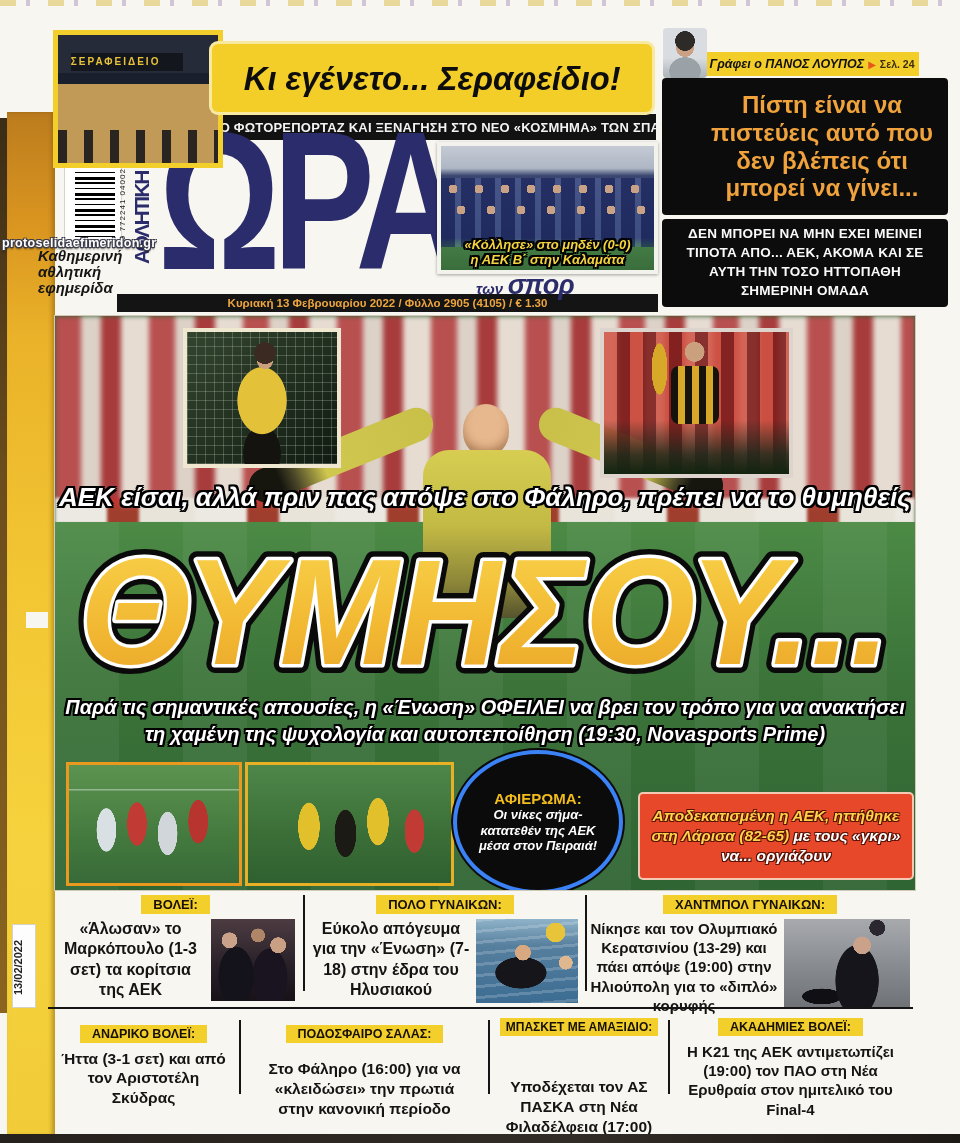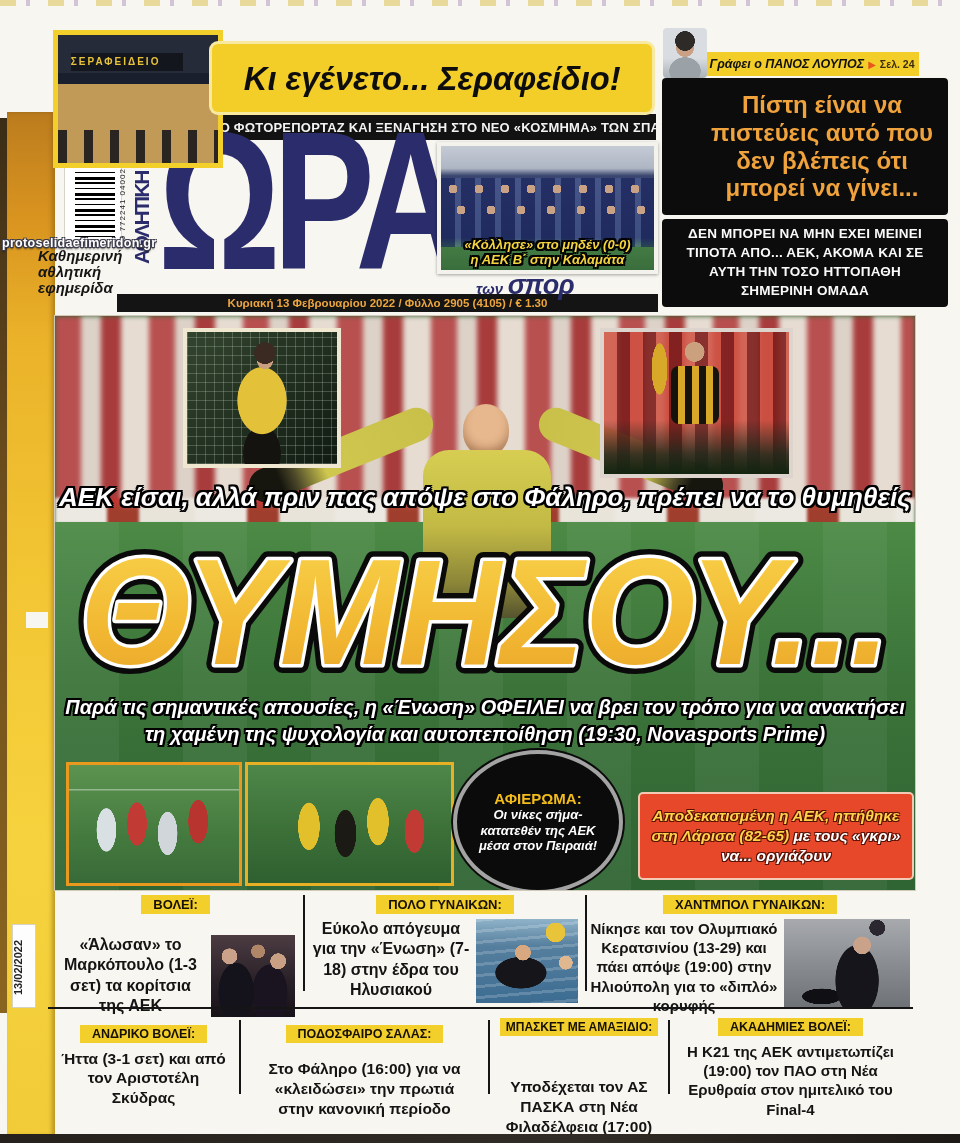--- a/index.html
+++ b/index.html
@@ -128,21 +128,21 @@
       radial-gradient(ellipse 10px 22px at 76% 48%,#b8352f 97%,transparent),
       linear-gradient(0deg,transparent 0 78%,rgba(255,255,255,.5) 79%,transparent 80%),
       linear-gradient(180deg,#5c9350 0%,#447a3e 60%,#386a38 100%);}
   .inset-m2{left:190px;top:446px;width:203px;height:118px;border:3px solid #e8b024;
     background:radial-gradient(ellipse 11px 24px at 30% 52%,#e2c02c 97%,transparent),
       radial-gradient(ellipse 11px 24px at 48% 58%,#1c1a14 97%,transparent),
       radial-gradient(ellipse 11px 24px at 64% 48%,#e2c02c 97%,transparent),
       radial-gradient(ellipse 10px 22px at 82% 56%,#c23a34 97%,transparent),
       linear-gradient(180deg,#4e874a 0%,#3c7038 55%,#2f6030 100%);}
   .badge{left:398px;top:434px;width:162px;height:136px;border-radius:50%;background:#0b0b0b;
-    border:4px solid #a3a3a3;box-shadow:0 0 0 2px #0b0b0b;display:flex;flex-direction:column;
+    border:4px solid #3b82f6;box-shadow:0 0 0 2px #0b0b0b;display:flex;flex-direction:column;
     align-items:center;justify-content:center;z-index:5;}
   .badge .bl{color:#f2bc1d;font-size:15px;font-weight:bold;}
   .badge .bt{width:120px;color:#fff;font-size:13px;font-weight:bold;font-style:italic;line-height:1.2;text-align:center;}
   .rbox{left:585px;top:478px;width:272px;height:84px;background:#e7482a;border-radius:3px;
     box-shadow:0 0 0 2px #f3c9b4;display:flex;align-items:center;justify-content:center;z-index:5;}
   .rbox .rt{width:250px;text-align:center;font-size:15.5px;font-weight:bold;font-style:italic;line-height:1.3;
     text-shadow:1px 1px 0 #571004,-1px 1px 0 #571004,1px -1px 0 #571004,-1px -1px 0 #571004;}
   .rbox .ry{color:#ffd24a;}
   .rbox .rw{color:#fff;}
   
@@ -281,21 +281,21 @@
     </div>
 
     <div class="abs rbox">
       <div class="rt">
         <span class="ry">Αποδεκατισμένη η ΑΕΚ, ηττήθηκε στη Λάρισα (82-65) </span><span class="rw">με τους «γκρι» να... οργιάζουν</span>
       </div>
     </div>
   </div>
 
   <div class="abs row1">
-    <div class="col" style="width:255px;gap:16px;">
+    <div class="col" style="width:255px;">
       <span class="lab" style="margin-top:2px;">ΒΟΛΕΪ:</span>
       <div class="colflex">
         <div class="brief-txt" style="width:148px;font-size:16px;">«Άλωσαν» το Μαρκόπουλο (1-3 σετ) τα κορίτσια της ΑΕΚ</div>
         <div class="p-volley"></div>
       </div>
     </div>
     <div class="vdiv"></div>
     <div class="col" style="width:280px;">
       <span class="lab" style="margin-top:2px;">ΠΟΛΟ ΓΥΝΑΙΚΩΝ:</span>
       <div class="colflex">

